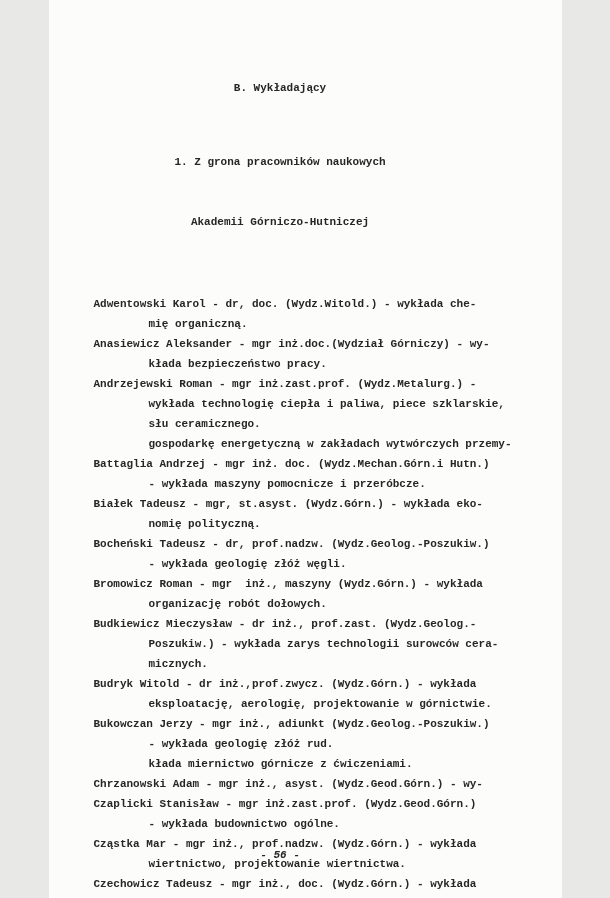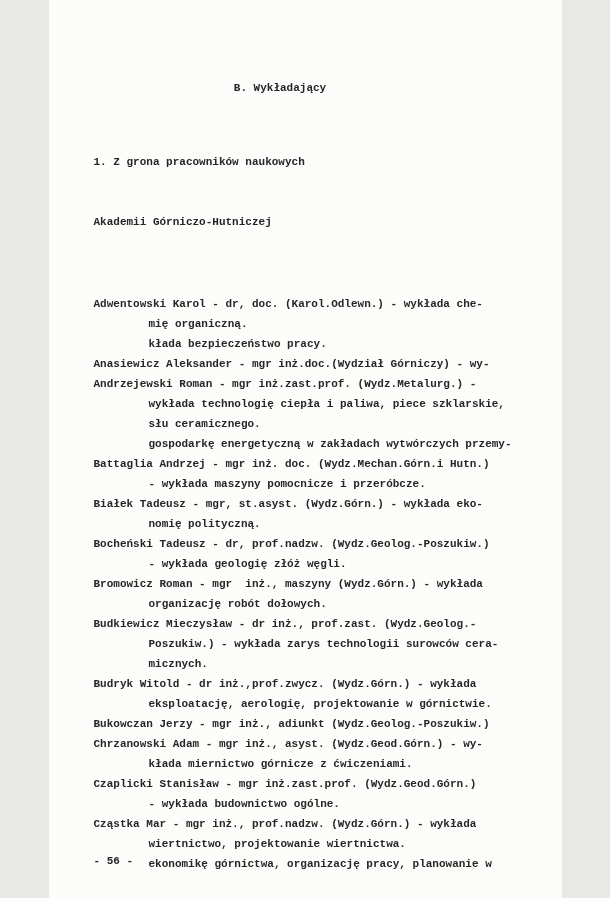--- a/index.html
+++ b/index.html
@@ -24,60 +24,61 @@
   .content {
     padding: 78px 45px 0 45px;
   }
   .heading {
     text-align: center;
     padding-right: 50px;
     white-space: pre;
   }
   .subheading {
     margin-top: 14px;
-    text-align: left;
+    text-align: center;
     padding-right: 50px;
     white-space: pre;
   }
   .entries {
     margin-top: 22px;
   }
   .entry .line {
     white-space: pre;
   }
   .entry .line.cont {
     padding-left: 55px;
   }
   .footer {
     position: absolute;
     left: 45px;
     right: 95px;
-    bottom: 27px;
-    text-align: left;
+    bottom: 33px;
+    text-align: center;
     white-space: pre;
+    font-style: italic;
   }
 </style>
 </head>
 <body>
 
 <div class="page">
   <div class="content">
     <div class="heading">B. Wykładający</div>
     <div class="subheading">
       <div>1. Z grona pracowników naukowych</div>
       <div>Akademii Górniczo-Hutniczej</div>
     </div>
     <div class="entries" id="entries">
         <div class="entry">
-          <div class="line">Adwentowski Karol - dr, doc. (Karol.Odlewn.) - wykłada che-</div>
+          <div class="line">Adwentowski Karol - dr, doc. (Wydz.Witold.) - wykłada che-</div>
           <div class="line cont">mię organiczną.</div>
         </div>
         <div class="entry">
+          <div class="line">Anasiewicz Aleksander - mgr inż.doc.(Wydział Górniczy) - wy-</div>
           <div class="line cont">kłada bezpieczeństwo pracy.</div>
-          <div class="line">Anasiewicz Aleksander - mgr inż.doc.(Wydział Górniczy) - wy-</div>
         </div>
         <div class="entry">
           <div class="line">Andrzejewski Roman - mgr inż.zast.prof. (Wydz.Metalurg.) -</div>
           <div class="line cont">wykłada technologię ciepła i paliwa, piece szklarskie,</div>
           <div class="line cont">słu ceramicznego.</div>
           <div class="line cont">gospodarkę energetyczną w zakładach wytwórczych przemy-</div>
         </div>
         <div class="entry">
           <div class="line">Battaglia Andrzej - mgr inż. doc. (Wydz.Mechan.Górn.i Hutn.)</div>
           <div class="line cont">- wykłada maszyny pomocnicze i przeróbcze.</div>
@@ -98,32 +99,34 @@
           <div class="line">Budkiewicz Mieczysław - dr inż., prof.zast. (Wydz.Geolog.-</div>
           <div class="line cont">Poszukiw.) - wykłada zarys technologii surowców cera-</div>
           <div class="line cont">micznych.</div>
         </div>
         <div class="entry">
           <div class="line">Budryk Witold - dr inż.,prof.zwycz. (Wydz.Górn.) - wykłada</div>
           <div class="line cont">eksploatację, aerologię, projektowanie w górnictwie.</div>
         </div>
         <div class="entry">
           <div class="line">Bukowczan Jerzy - mgr inż., adiunkt (Wydz.Geolog.-Poszukiw.)</div>
+          <div class="line cont">- wykłada geologię złóż rud.</div>
         </div>
         <div class="entry">
+          <div class="line cont">kłada miernictwo górnicze z ćwiczeniami.</div>
           <div class="line">Chrzanowski Adam - mgr inż., asyst. (Wydz.Geod.Górn.) - wy-</div>
-          <div class="line cont">kłada miernictwo górnicze z ćwiczeniami.</div>
         </div>
         <div class="entry">
           <div class="line">Czaplicki Stanisław - mgr inż.zast.prof. (Wydz.Geod.Górn.)</div>
           <div class="line cont">- wykłada budownictwo ogólne.</div>
         </div>
         <div class="entry">
           <div class="line">Cząstka Mar - mgr inż., prof.nadzw. (Wydz.Górn.) - wykłada</div>
           <div class="line cont">wiertnictwo, projektowanie wiertnictwa.</div>
         </div>
         <div class="entry">
+          <div class="line">Czechowicz Tadeusz - mgr inż., doc. (Wydz.Górn.) - wykłada</div>
           <div class="line cont">ekonomikę górnictwa, organizację pracy, planowanie w</div>
         </div>
       </div>
   </div>
   <div class="footer">- 56 -</div>
 </div>
 
 </body></html>

